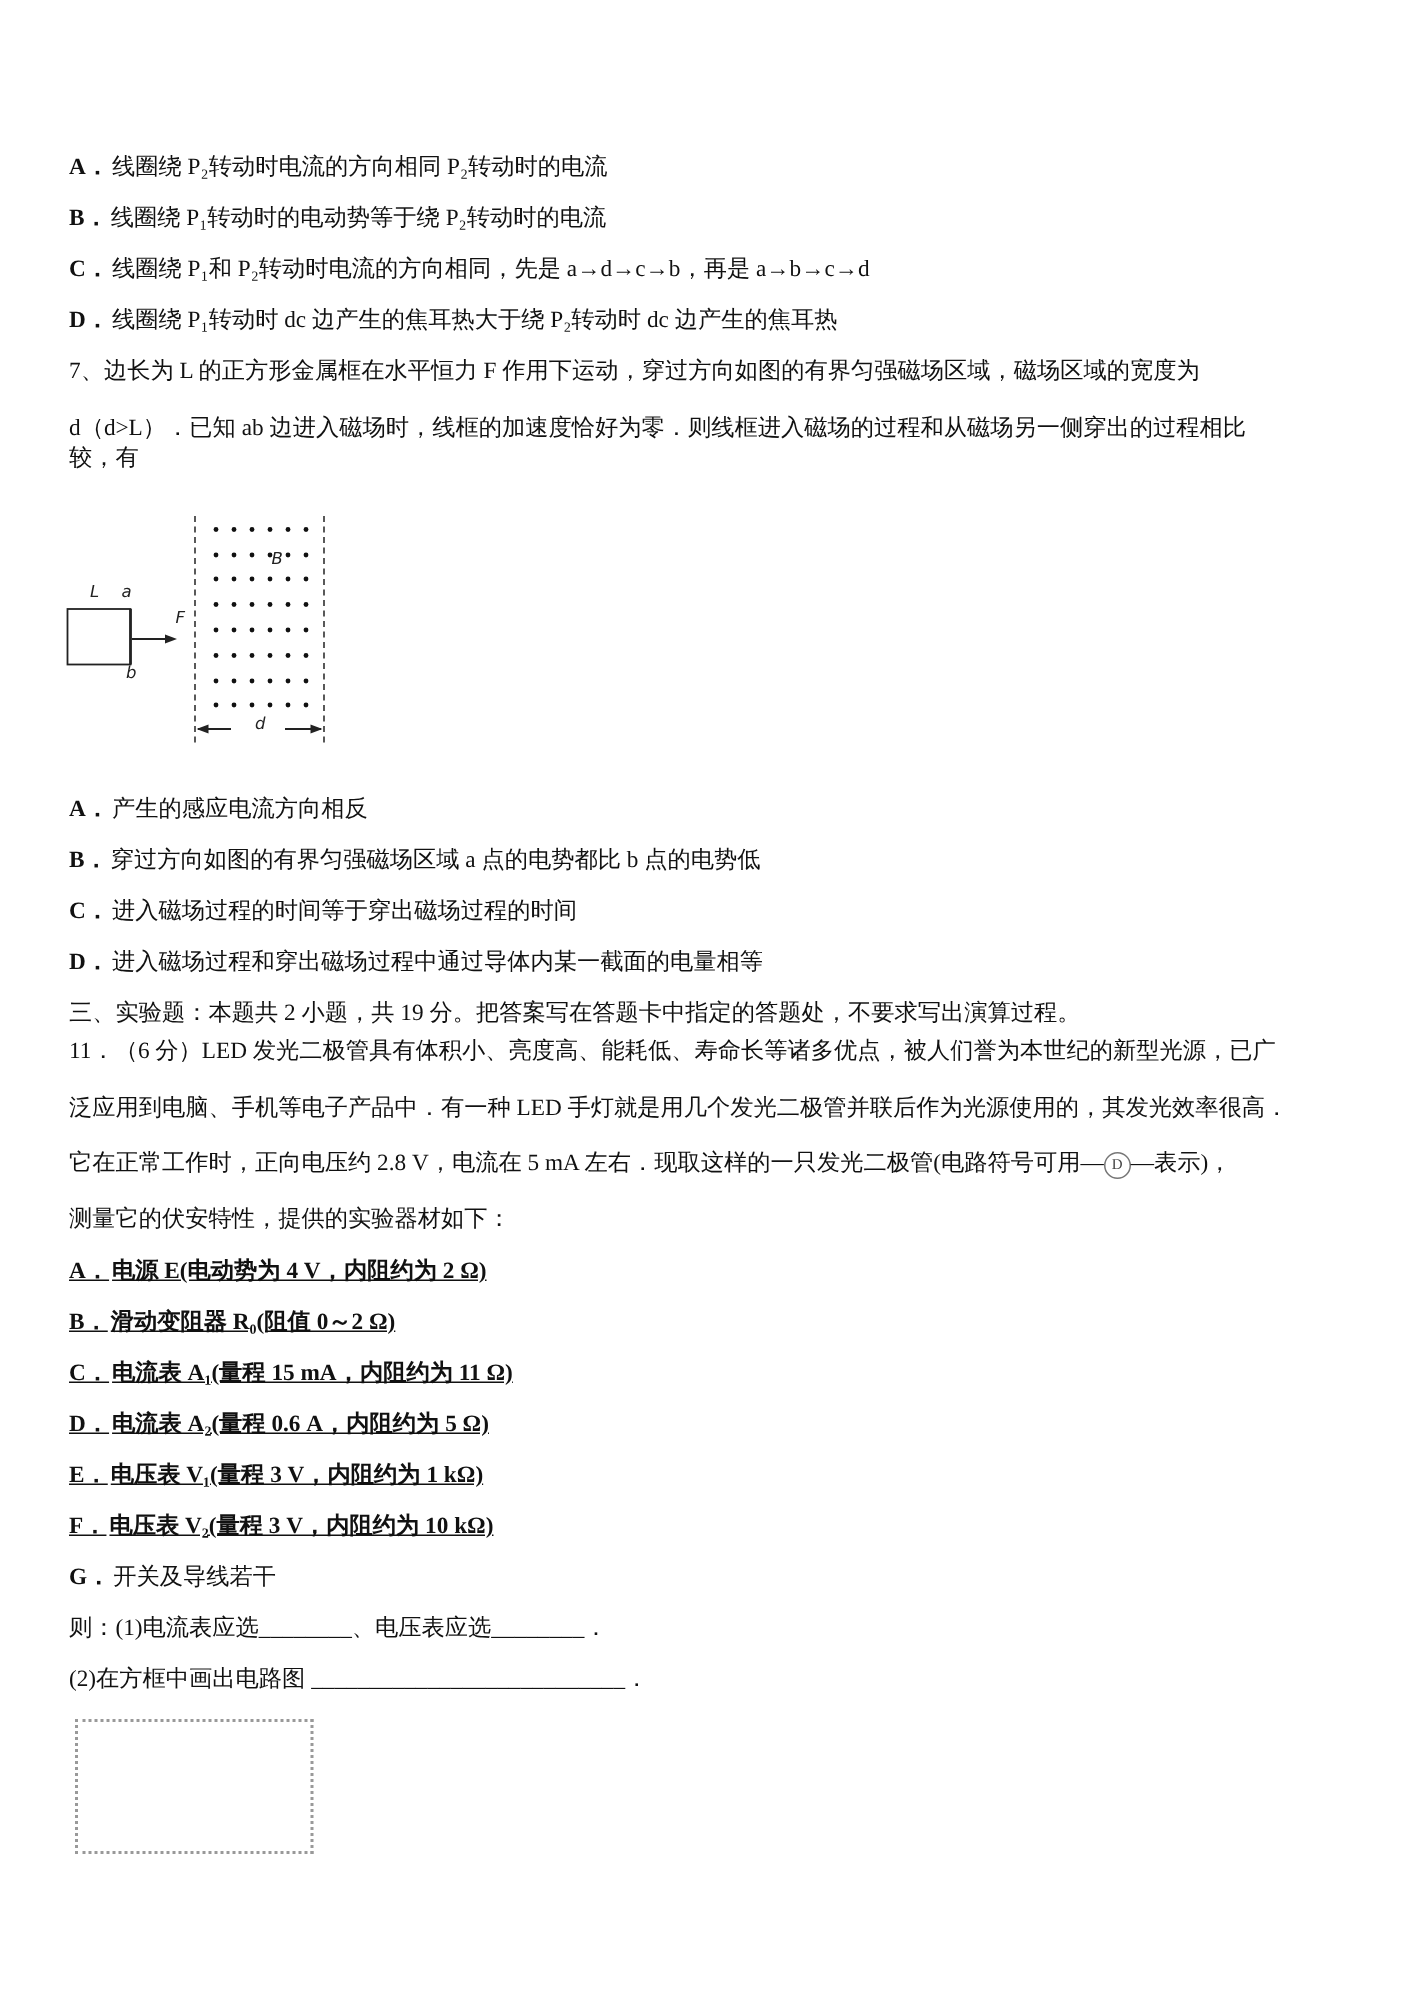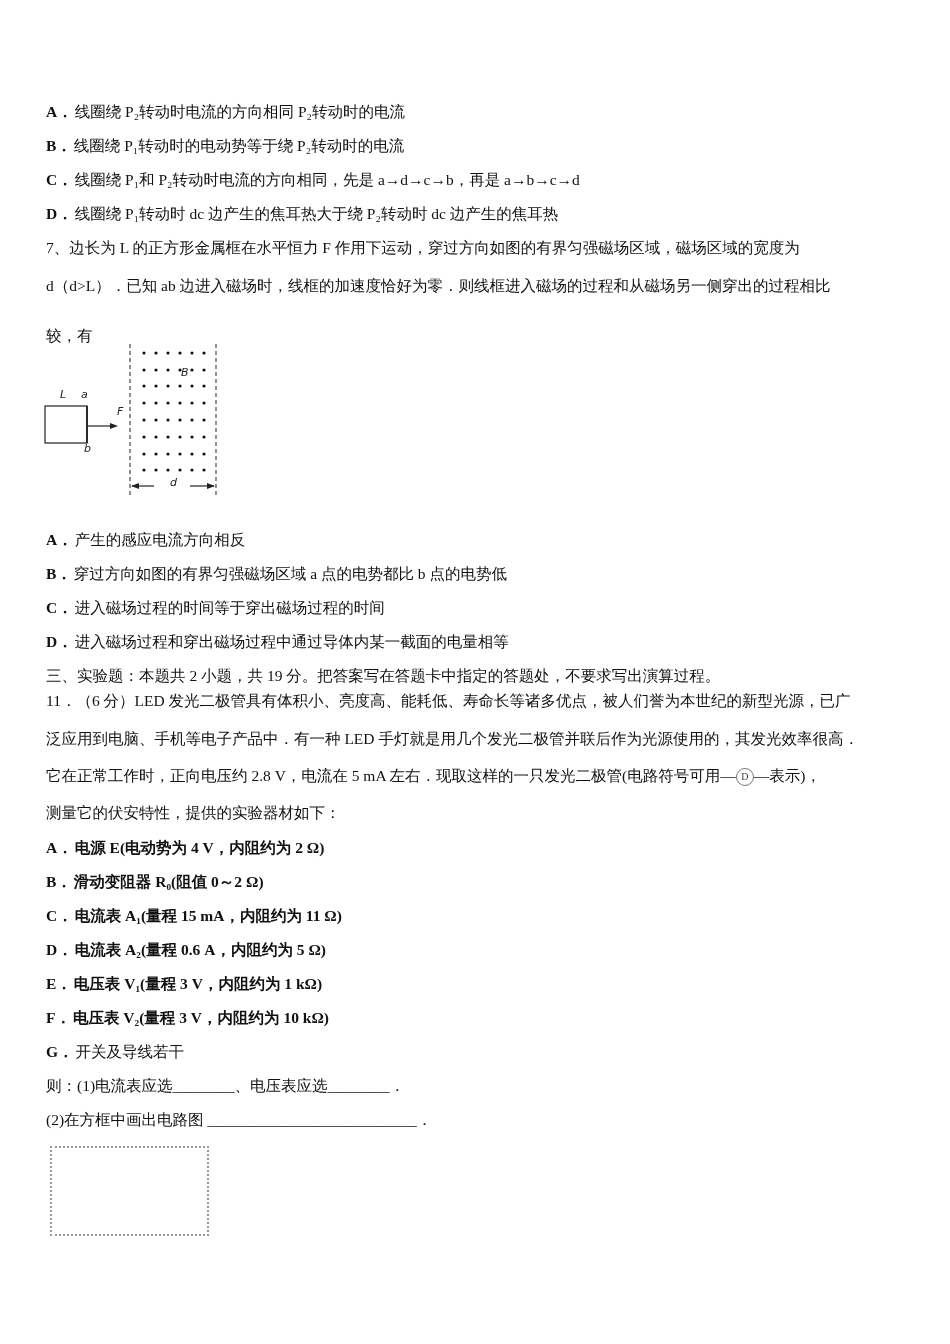--- a/index.html
+++ b/index.html
@@ -1,20 +1,20 @@
 <!DOCTYPE html>
 <html><head>
 <meta charset="utf-8">
 <style>
   html, body { margin: 0; padding: 0; background: #ffffff; }
   body { width: 950px; height: 1344px; position: relative; overflow: hidden;
          font-family: "Liberation Serif", "DejaVu Serif", serif; color: #111; }
   .line { position: absolute; left: 46px; font-size: 15.5px; line-height: 20px; white-space: nowrap; }
   .lbl { font-weight: bold; margin-right: 2px; }
-  .b { font-weight: bold; }
+  .b { font-weight: bold; text-decoration: underline; }
   .diode { display: inline-block; width: 16px; height: 16px; border: 1px solid #777; border-radius: 50%;
            font-size: 10px; line-height: 16px; text-align: center; vertical-align: 1px; color: #444; }
   .figure { position: absolute; left: 40px; top: 340px; width: 190px; height: 160px; }
   .answer-box { position: absolute; left: 50px; top: 1146px; width: 155px; height: 86px;
                 border: 2px dotted #999; }
 </style>
 </head>
 <body>
 
 <div class="line" style="top:102px">
@@ -25,21 +25,21 @@
 </div>
 <div class="line" style="top:170px">
   <span class="lbl">C．</span><span>线圈绕 P₁和 P₂转动时电流的方向相同，先是 a→d→c→b，再是 a→b→c→d</span>
 </div>
 <div class="line" style="top:204px">
   <span class="lbl">D．</span><span>线圈绕 P₁转动时 dc 边产生的焦耳热大于绕 P₂转动时 dc 边产生的焦耳热</span>
 </div>
 
 <div class="line" style="top:238px">7、边长为 L 的正方形金属框在水平恒力 F 作用下运动，穿过方向如图的有界匀强磁场区域，磁场区域的宽度为</div>
 <div class="line" style="top:276px">d（d&gt;L）．已知 ab 边进入磁场时，线框的加速度恰好为零．则线框进入磁场的过程和从磁场另一侧穿出的过程相比</div>
-<div class="line" style="top:326px">较，有</div>
+<div class="line" style="top:296px">较，有</div>
 
 <div class="figure">
   <svg width="190" height="160" viewBox="0 0 190 160">
 
     <line x1="90" y1="4" x2="90" y2="155" stroke="#555" stroke-width="1.3" stroke-dasharray="4,3"></line>
     <line x1="176" y1="4" x2="176" y2="155" stroke="#555" stroke-width="1.3" stroke-dasharray="4,3"></line>
 
     <g fill="#111">
       <circle cx="104" cy="13" r="1.6"></circle>
         <circle cx="116" cy="13" r="1.6"></circle>

